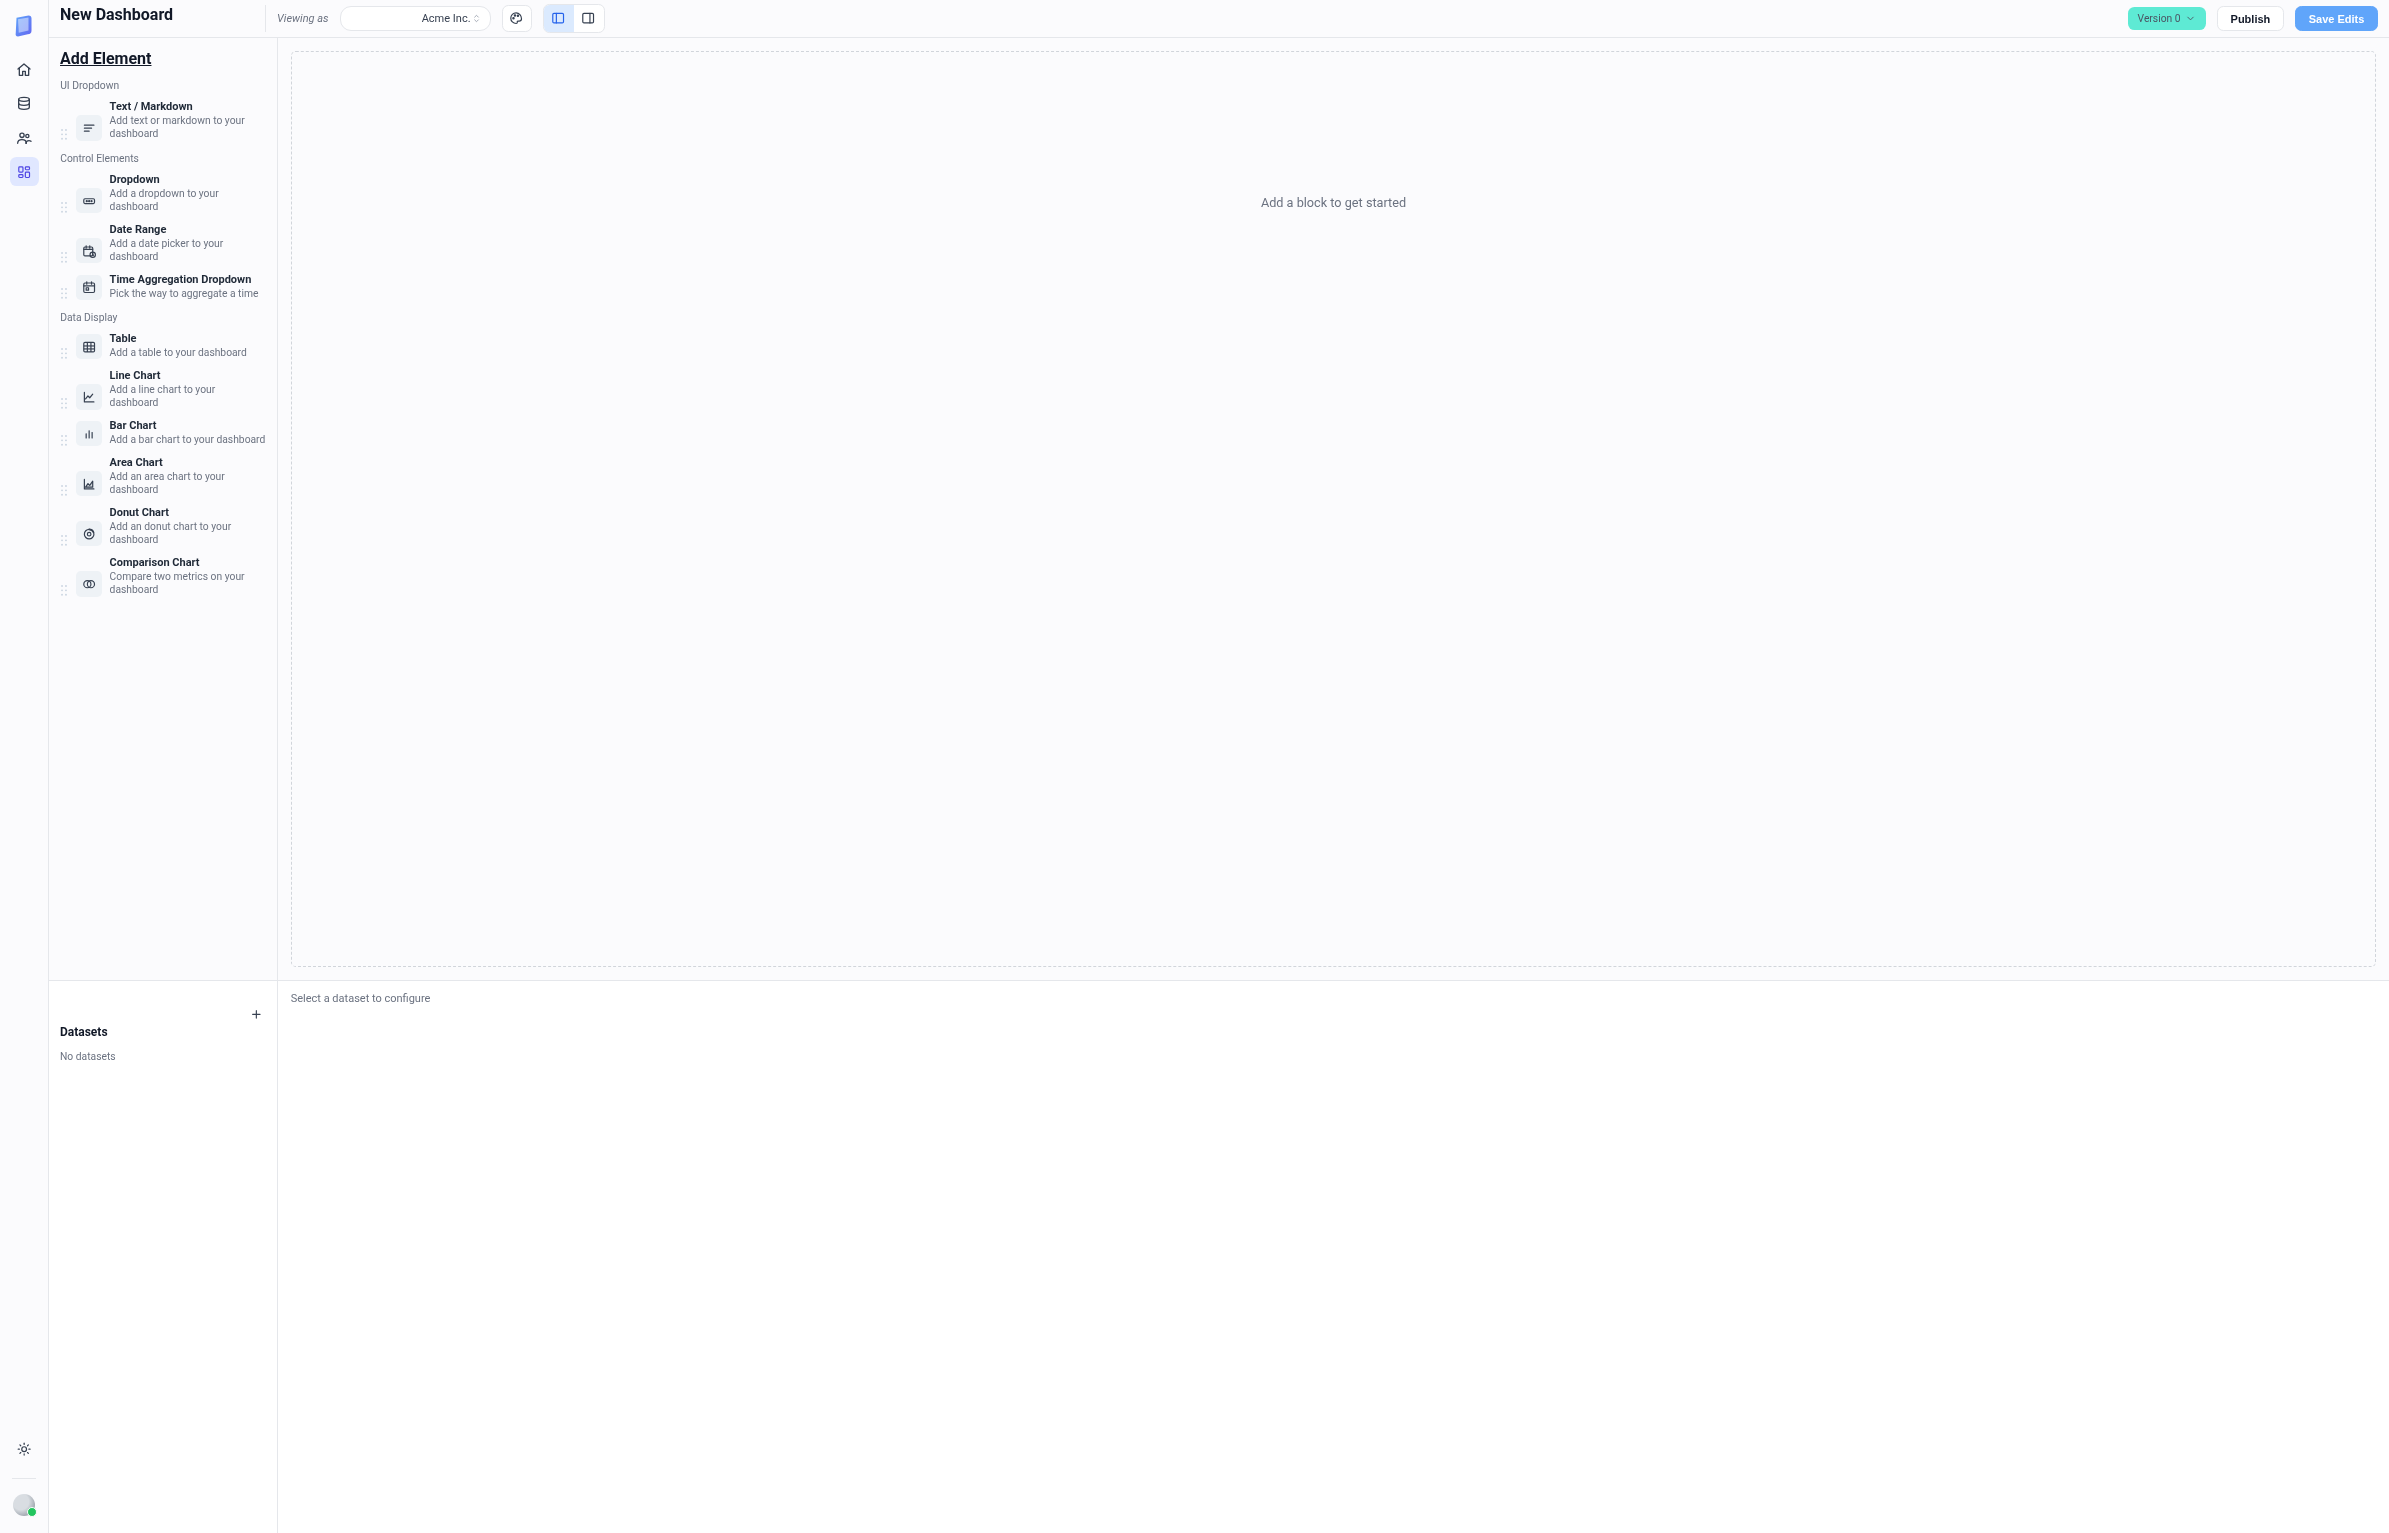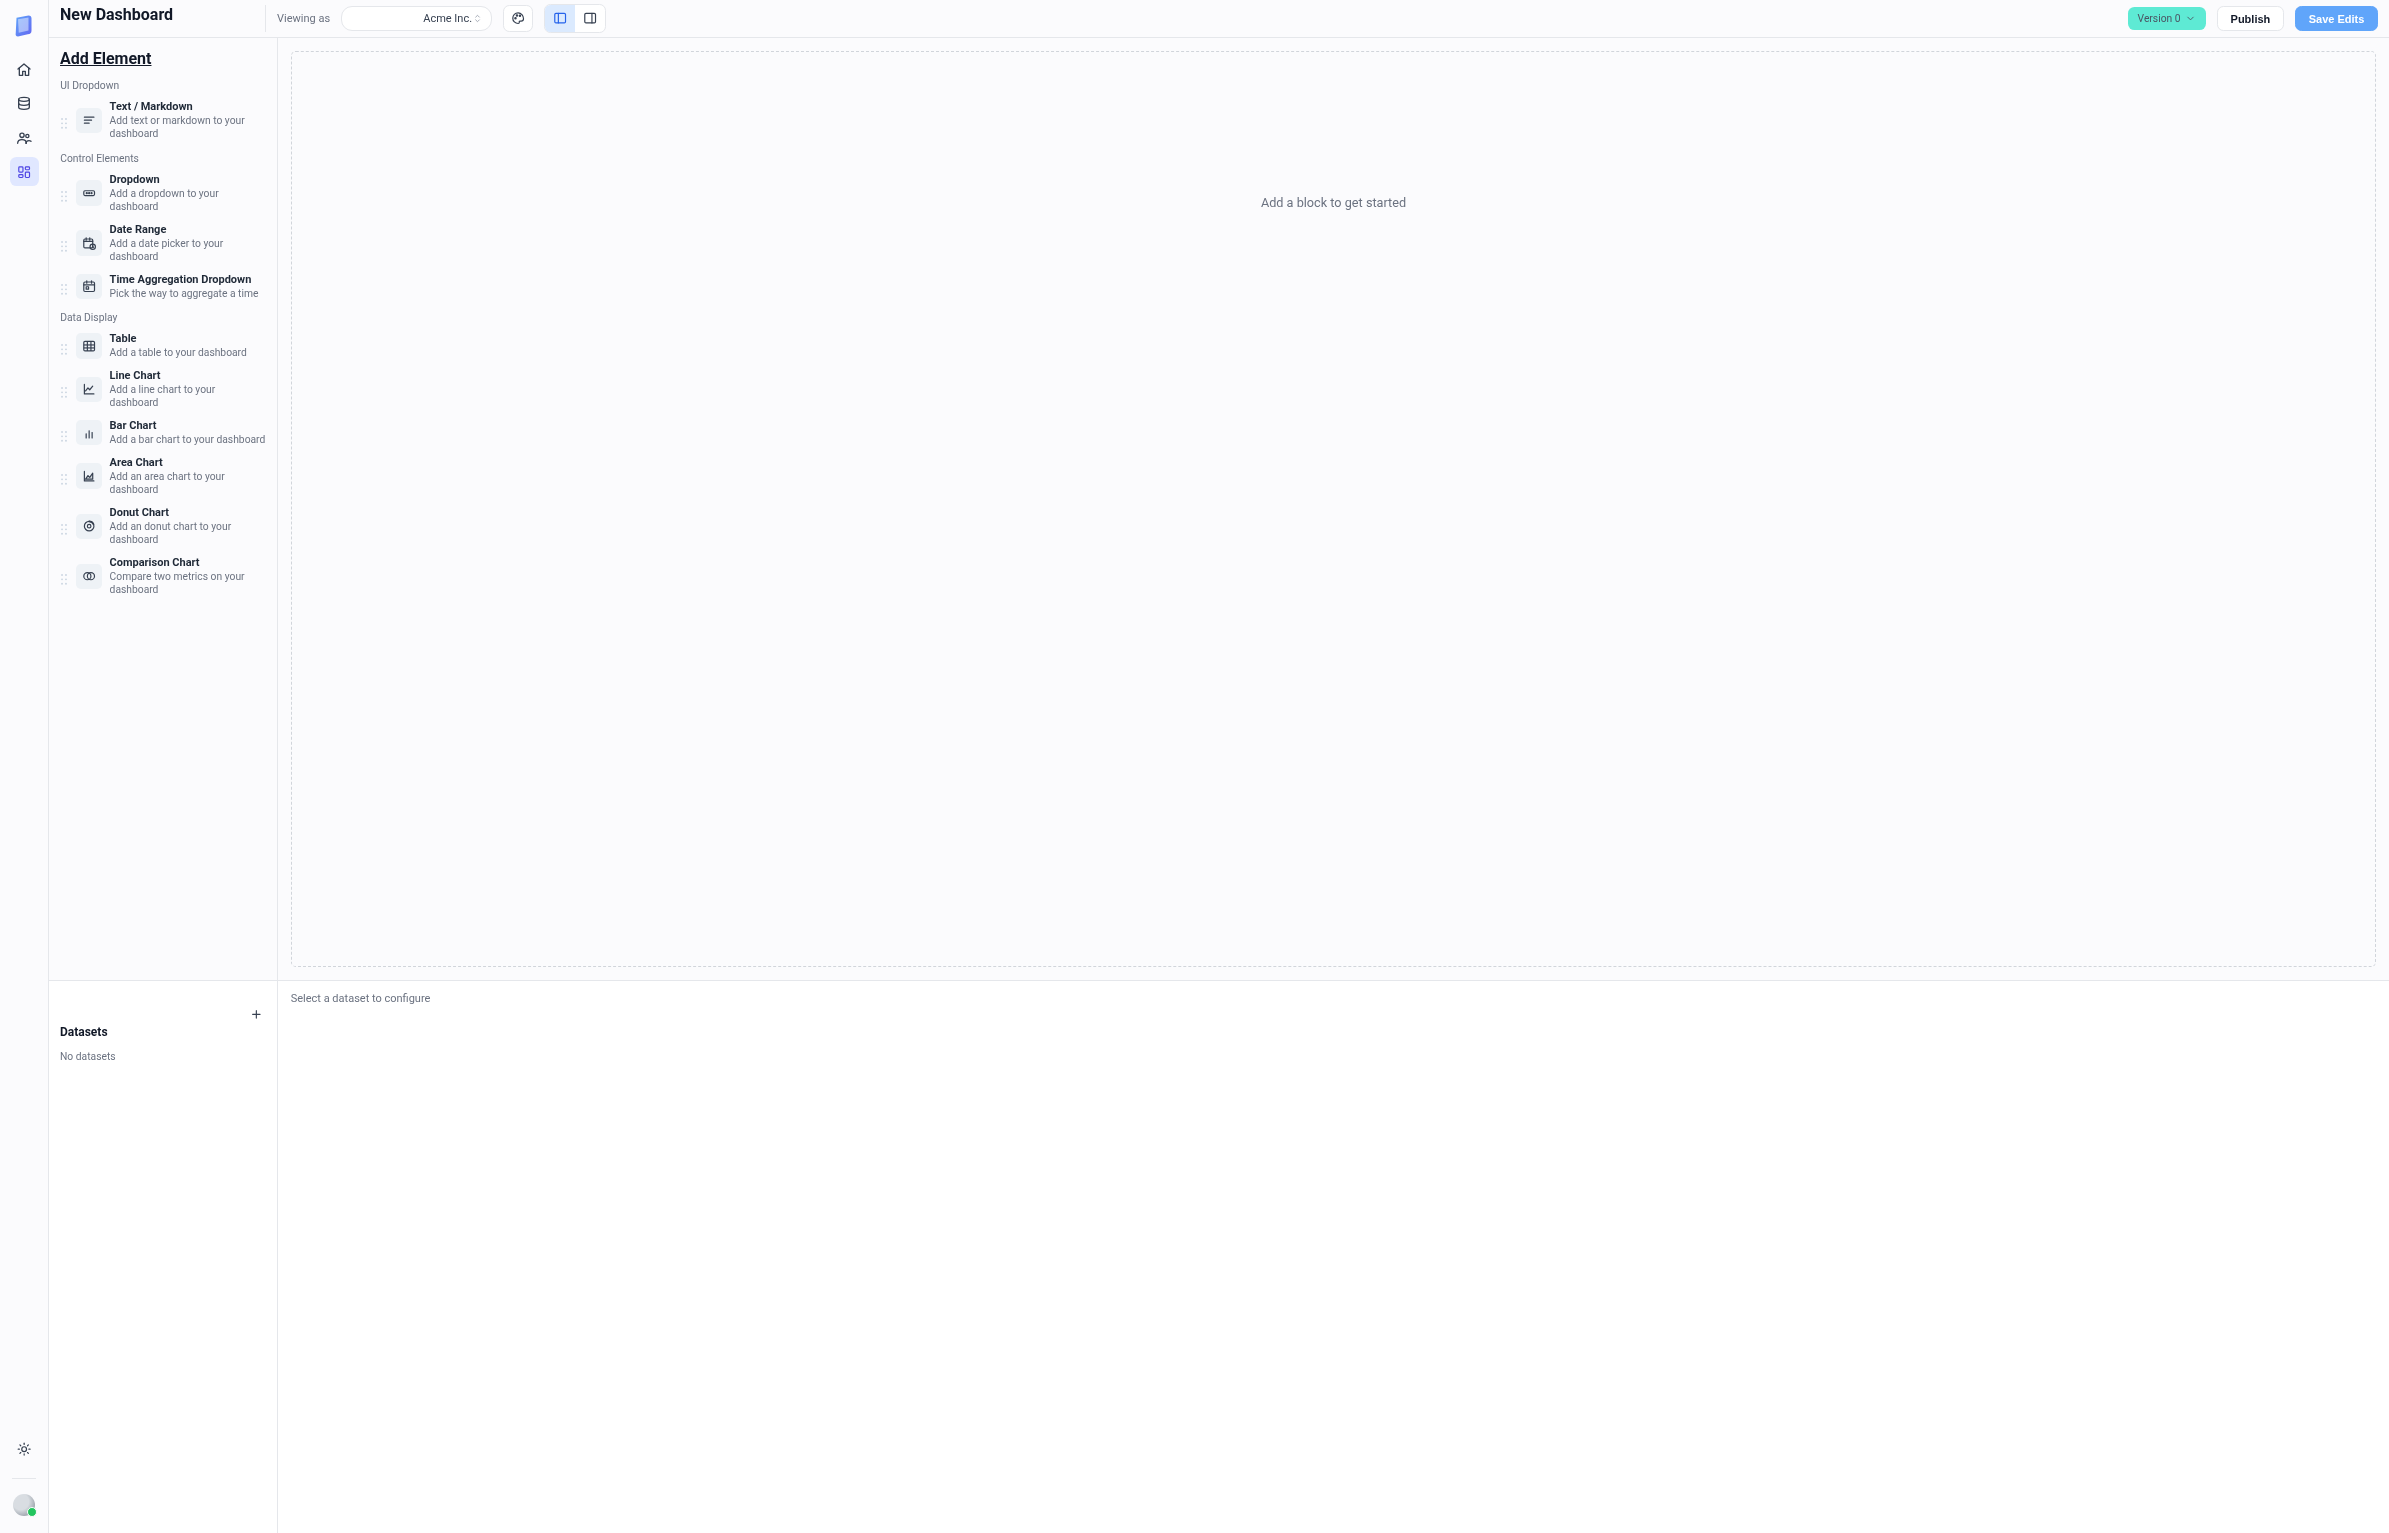--- a/index.html
+++ b/index.html
@@ -72,21 +72,21 @@
       padding: 4.8px 11px; gap: 11px;
       height: 37px;
     }
     .title-wrap {
       flex: 0 0 206px;
       border-right: 0.8px solid #e5e7eb;
       height: 100%;
       display: flex; align-items: flex-start;
     }
     .title { font-size: 16px; font-weight: 700; color: #111827; }
-    .viewing-label { color: #6b7280; }
+    .viewing-label { color: #6b7280; font-style: italic; }
     .org-select {
       display: flex; align-items: center; justify-content: flex-end;
       border: 0.8px solid #e5e7eb; border-radius: 11px;
       padding: 4.8px 8px; min-width: 151px; background: #fff;
       cursor: pointer; color: #374151;
     }
     .org-sel-icon svg { width: 11px; height: 11px; color: #9ca3af; }
     .icon-btn {
       width: 30px; height: 27px;
       border: 0.8px solid #e5e7eb; border-radius: 6.4px;
@@ -133,21 +133,21 @@
     .add-element-header {
       font-weight: 700; font-size: 16px; color: #111827;
       padding: 11px 11px 4.8px;
       text-decoration: underline;
     }
     .elements-scroll { overflow-y: auto; padding: 0 4.8px 4.8px 4.8px; min-height: 0; }
     .group-label {
       font-size: 10.3px; color: #6b7280; padding: 6.4px 6.4px 3.2px 6.4px;
     }
     .element-card {
-      display: flex; align-items: center; gap: 8px;
+      display: flex; align-items: flex-end; gap: 8px;
       padding: 4.8px 6.4px; border-radius: 6.4px;
     }
     .drag-handle {
       color: #cbd5e1; cursor: grab; display: flex; align-items: center;
       padding-top: 6.4px;
     }
     .drag-handle svg { width: 8px; height: 12.7px; }
     .elem-icon {
       width: 25.4px; height: 25.4px; border-radius: 4.8px;
       background: #eef2f6; display: flex; align-items: center; justify-content: center;

